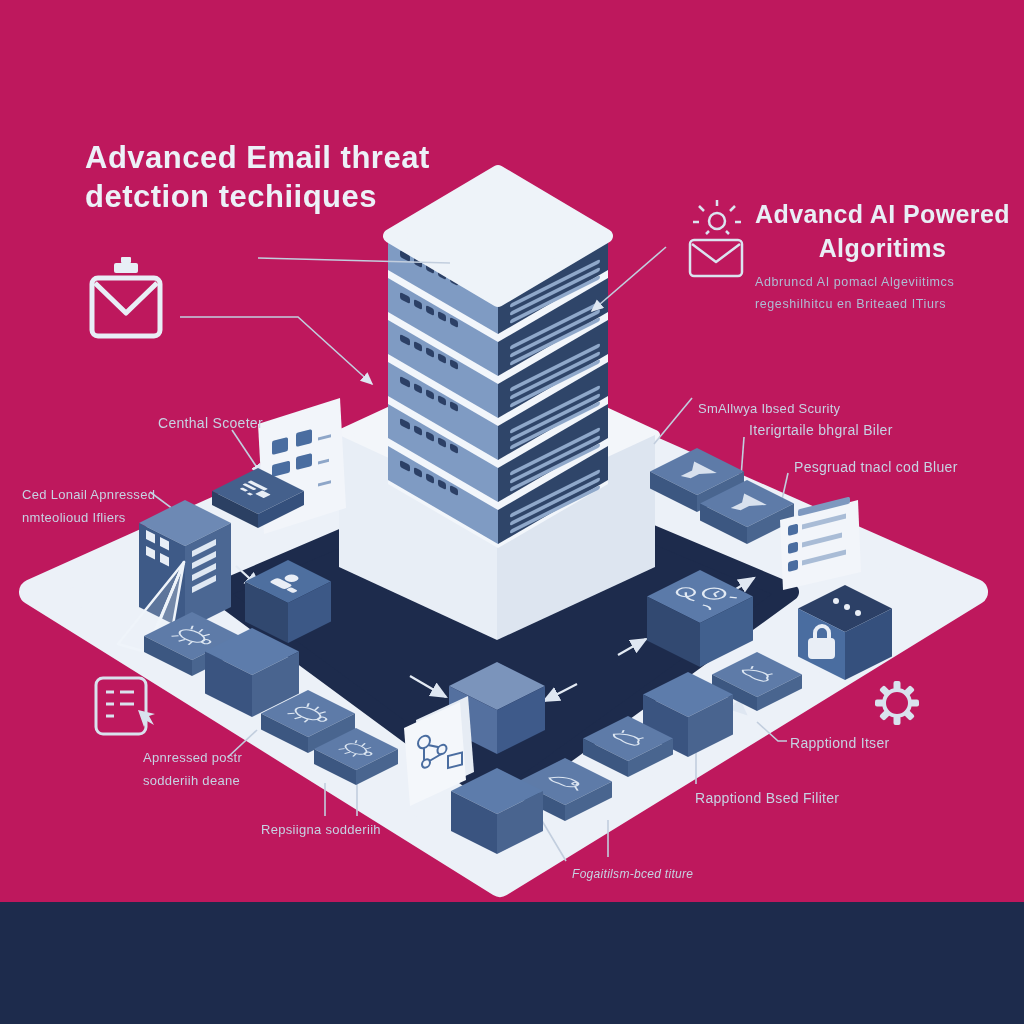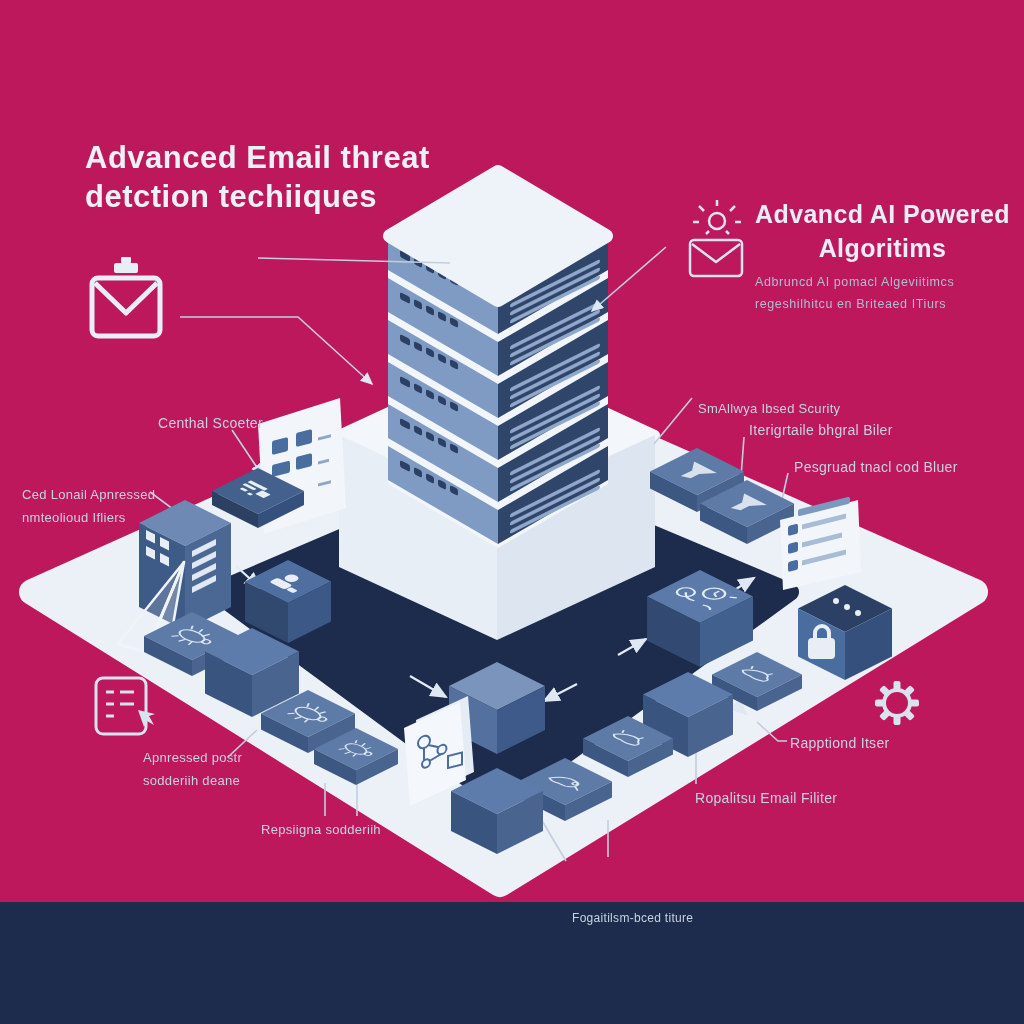--- a/index.html
+++ b/index.html
@@ -348,16 +348,16 @@
 <div class="lbl s12" style="left:794px;top:457px;">Pesgruad tnacl cod Bluer</div>
 
 
 <div class="lbl s13" style="left:143px;top:746px;">
   <div>Apnressed postr</div>
   <div>sodderiih deane</div>
 </div>
 
 <div class="lbl s13" style="left:261px;top:818px;">Repsiigna sodderiih</div>
 <div class="lbl s12" style="left:790px;top:733px;">Rapptiond Itser</div>
-<div class="lbl s12" style="left:695px;top:788px;">Ropalitsu Email Filiter</div>
-<div class="lbl s11" style="left:572px;top:908px;">Fogaitilsm-bced titure</div>
+<div class="lbl s12" style="left:695px;top:788px;">Rapptiond Bsed Filiter</div>
+<div class="lbl s11" style="left:572px;top:864px;font-style:italic;">Fogaitilsm-bced titure</div>
 
 </div>
 
 </body></html>

